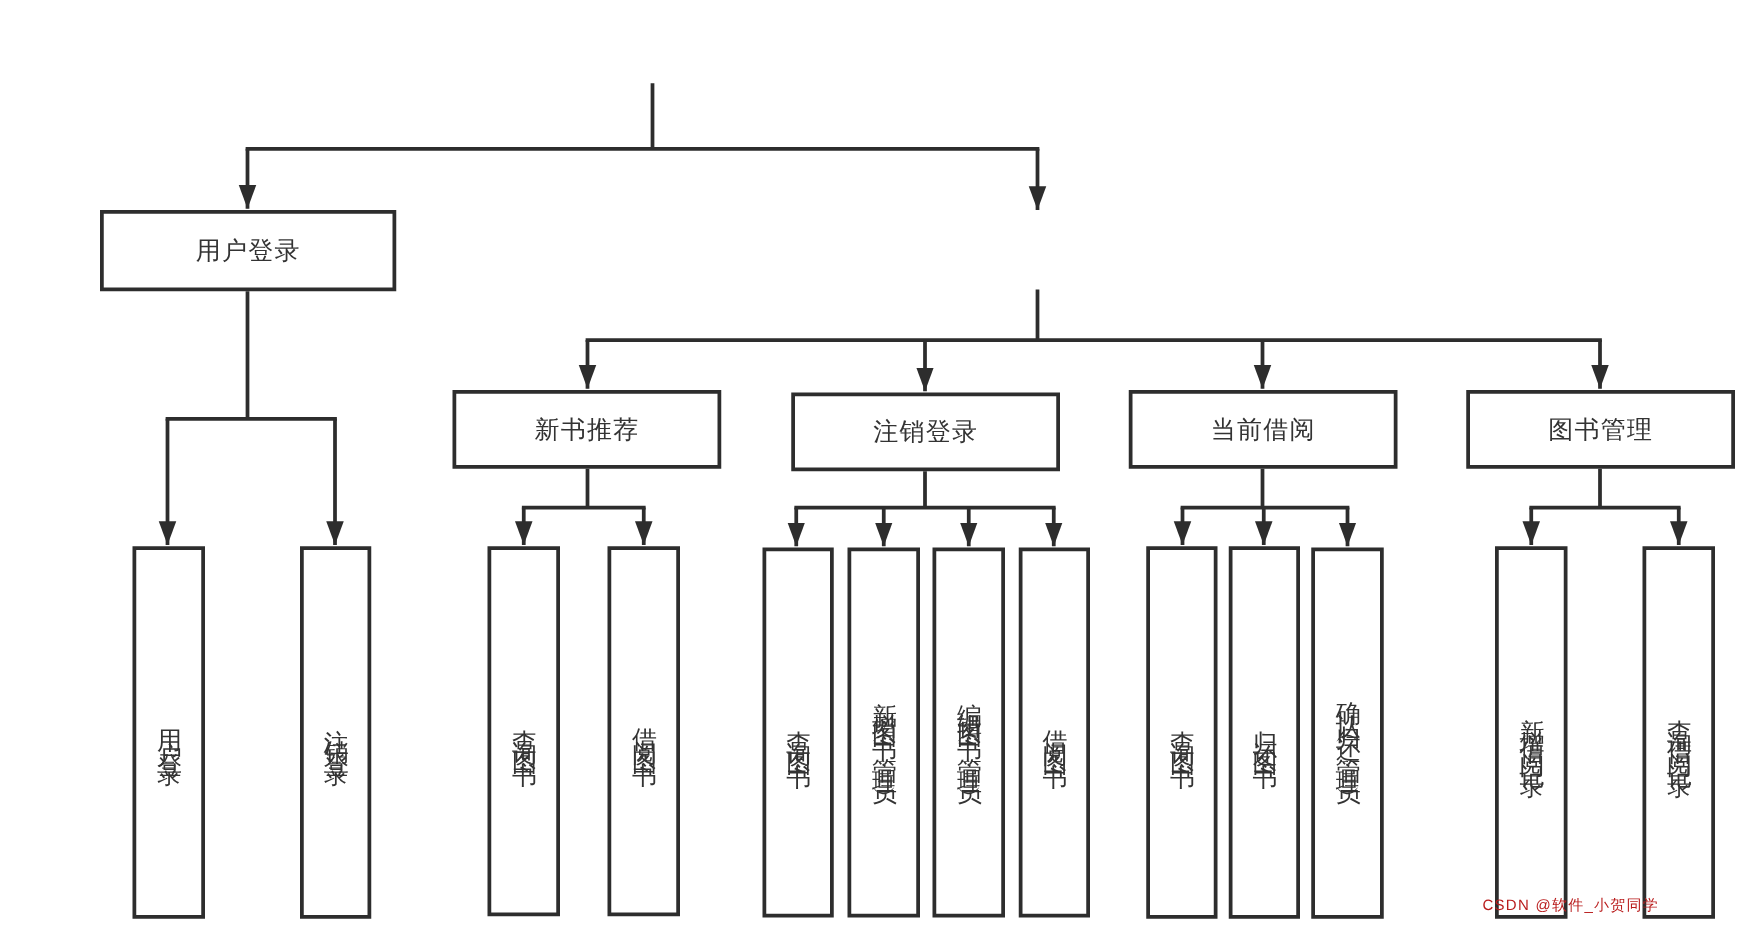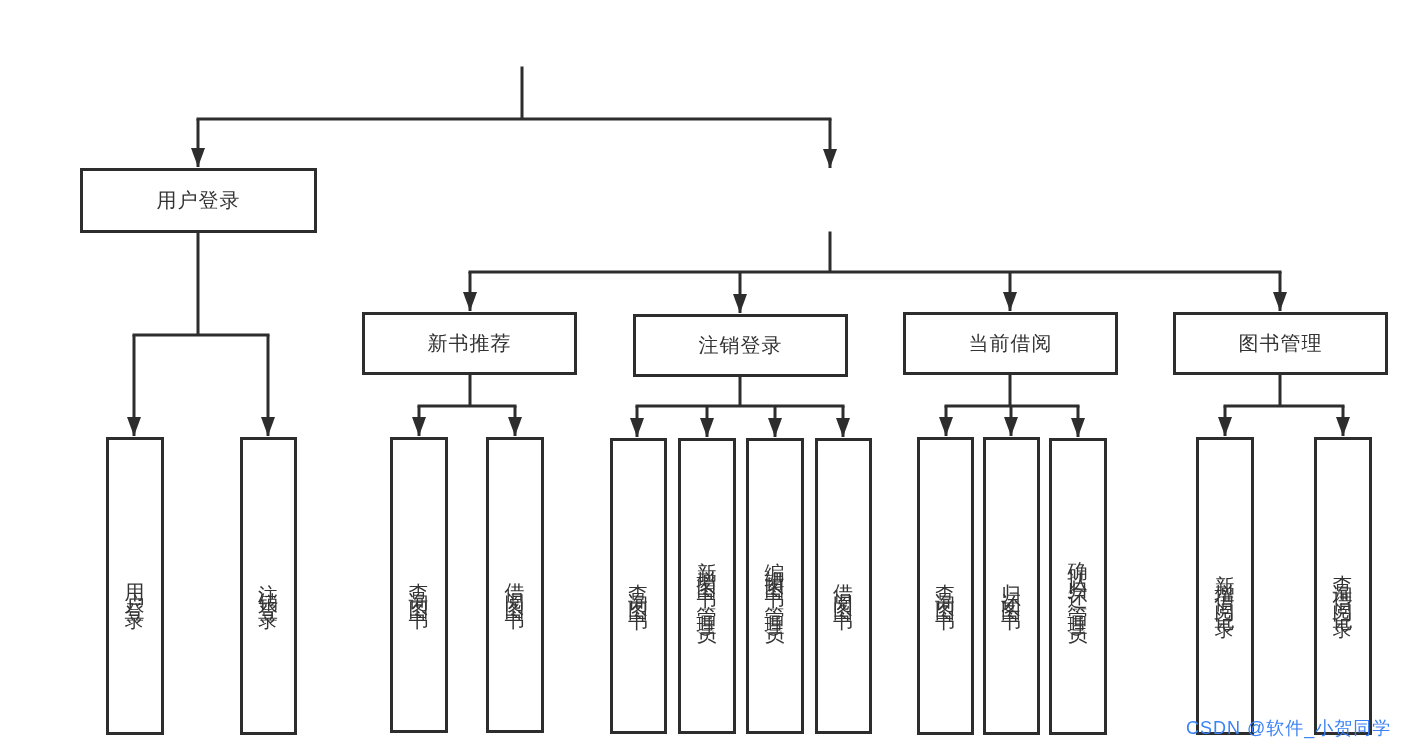--- a/index.html
+++ b/index.html
@@ -27,22 +27,22 @@
     writing-mode:vertical-rl;
     text-orientation:mixed;
     letter-spacing:9px;
     line-height:1;
     white-space:nowrap;
   }
   .watermark{
     position:absolute;
     left:1186px;top:716px;
     z-index:3;
-    font-size:18px;
-    color:#3b82f6;
+    font-size:12px;
+    color:#b91c1c;
     letter-spacing:1px;
     white-space:nowrap;
   }
 </style>
 </head>
 <body>
 
 <div class="canvas">
 
   <svg class="lines" width="1405" height="747" viewBox="0 0 1405 747">

